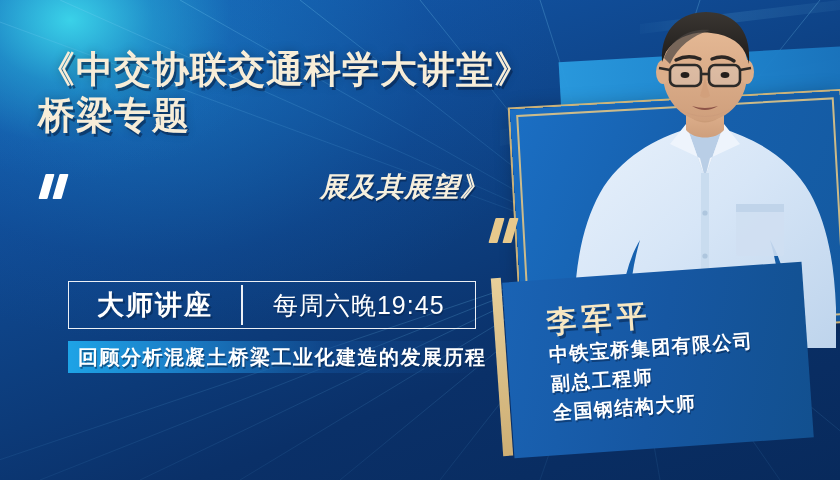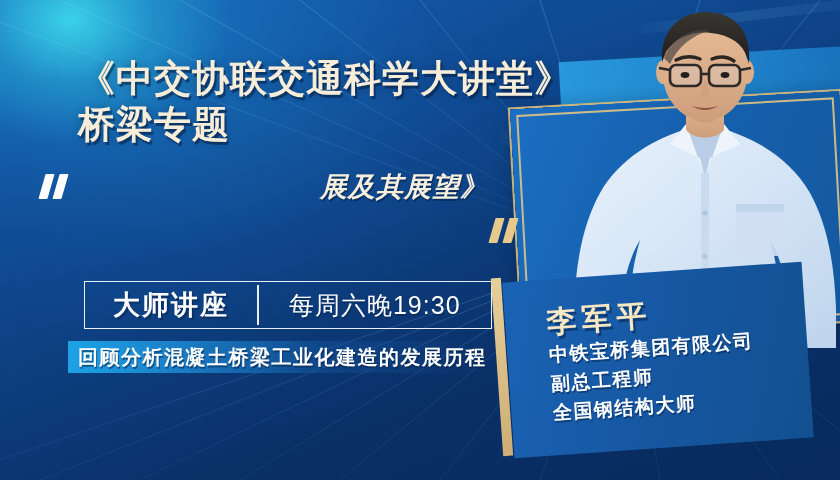--- a/index.html
+++ b/index.html
@@ -29,21 +29,21 @@
     position:absolute;left:560px;top:54px;width:290px;height:58px;
     background:linear-gradient(90deg,#2a9ce0 0%,#1f86cf 60%,#1a74bd 100%);
     transform:rotate(-3.2deg);opacity:.95;
   }
 
   
   .photo{position:absolute;left:560px;top:8px;width:290px;height:440px;}
   .photo svg{display:block;}
 
   
-  .title-block{position:absolute;left:38px;top:56px;width:560px;margin-left:40px;}
+  .title-block{position:absolute;left:38px;top:47px;width:560px;}
   .title-line{
     color:#f7edd8;font-weight:bold;font-size:37px;line-height:46px;
     letter-spacing:1px;white-space:nowrap;
     text-shadow:2px 3px 0 rgba(5,30,65,0.55), 0 0 10px rgba(0,0,0,0.25);
   }
 
   
   .quote-block{position:absolute;left:38px;top:168px;width:500px;height:95px;}
   .qmark{position:absolute;width:34px;height:26px;}
   .qmark span{
@@ -63,21 +63,21 @@
     color:#f6efdd;font-size:27px;line-height:38px;font-style:italic;
     font-weight:600;text-align:right;letter-spacing:1px;
     text-shadow:1px 2px 0 rgba(6,34,72,0.6);
   }
   .quote-text .l1{display:block;text-align:left;}
   .quote-text .l2{display:block;text-align:right;}
 
   
   .sched-box{
     position:absolute;left:68px;top:281px;width:408px;height:48px;
-    border:1.5px solid rgba(255,255,255,0.92);display:flex;align-items:stretch;margin-left:16px;
+    border:1.5px solid rgba(255,255,255,0.92);display:flex;align-items:stretch;
   }
   .sched-left{
     display:flex;align-items:center;justify-content:center;width:172px;
     color:#ffffff;font-size:27px;font-weight:bold;letter-spacing:2px;
     text-shadow:2px 2px 0 rgba(6,34,72,0.5);
   }
   .sched-div{width:1.5px;background:rgba(255,255,255,0.92);margin:3px 0;}
   .sched-right{
     flex:1;display:flex;align-items:center;justify-content:center;
     color:#ffffff;font-size:25px;letter-spacing:1px;
@@ -276,21 +276,21 @@
     </div>
     <span class="qmark close">
         <span></span>
         <span></span>
       </span>
   </div>
 
   <div class="sched-box">
     <div class="sched-left">大师讲座</div>
     <div class="sched-div"></div>
-    <div class="sched-right">每周六晚19:30</div>
+    <div class="sched-right">每周六晚19:45</div>
   </div>
 
   <div class="subtitle-bar"></div>
   <div class="subtitle-text">回顾分析混凝土桥梁工业化建造的发展历程</div>
 
   <div class="speaker-accent"></div>
   <div class="speaker-panel"></div>
   <div class="speaker-text">
     <div class="sp-name">李军平</div>
     <div class="sp-line">中铁宝桥集团有限公司</div>

